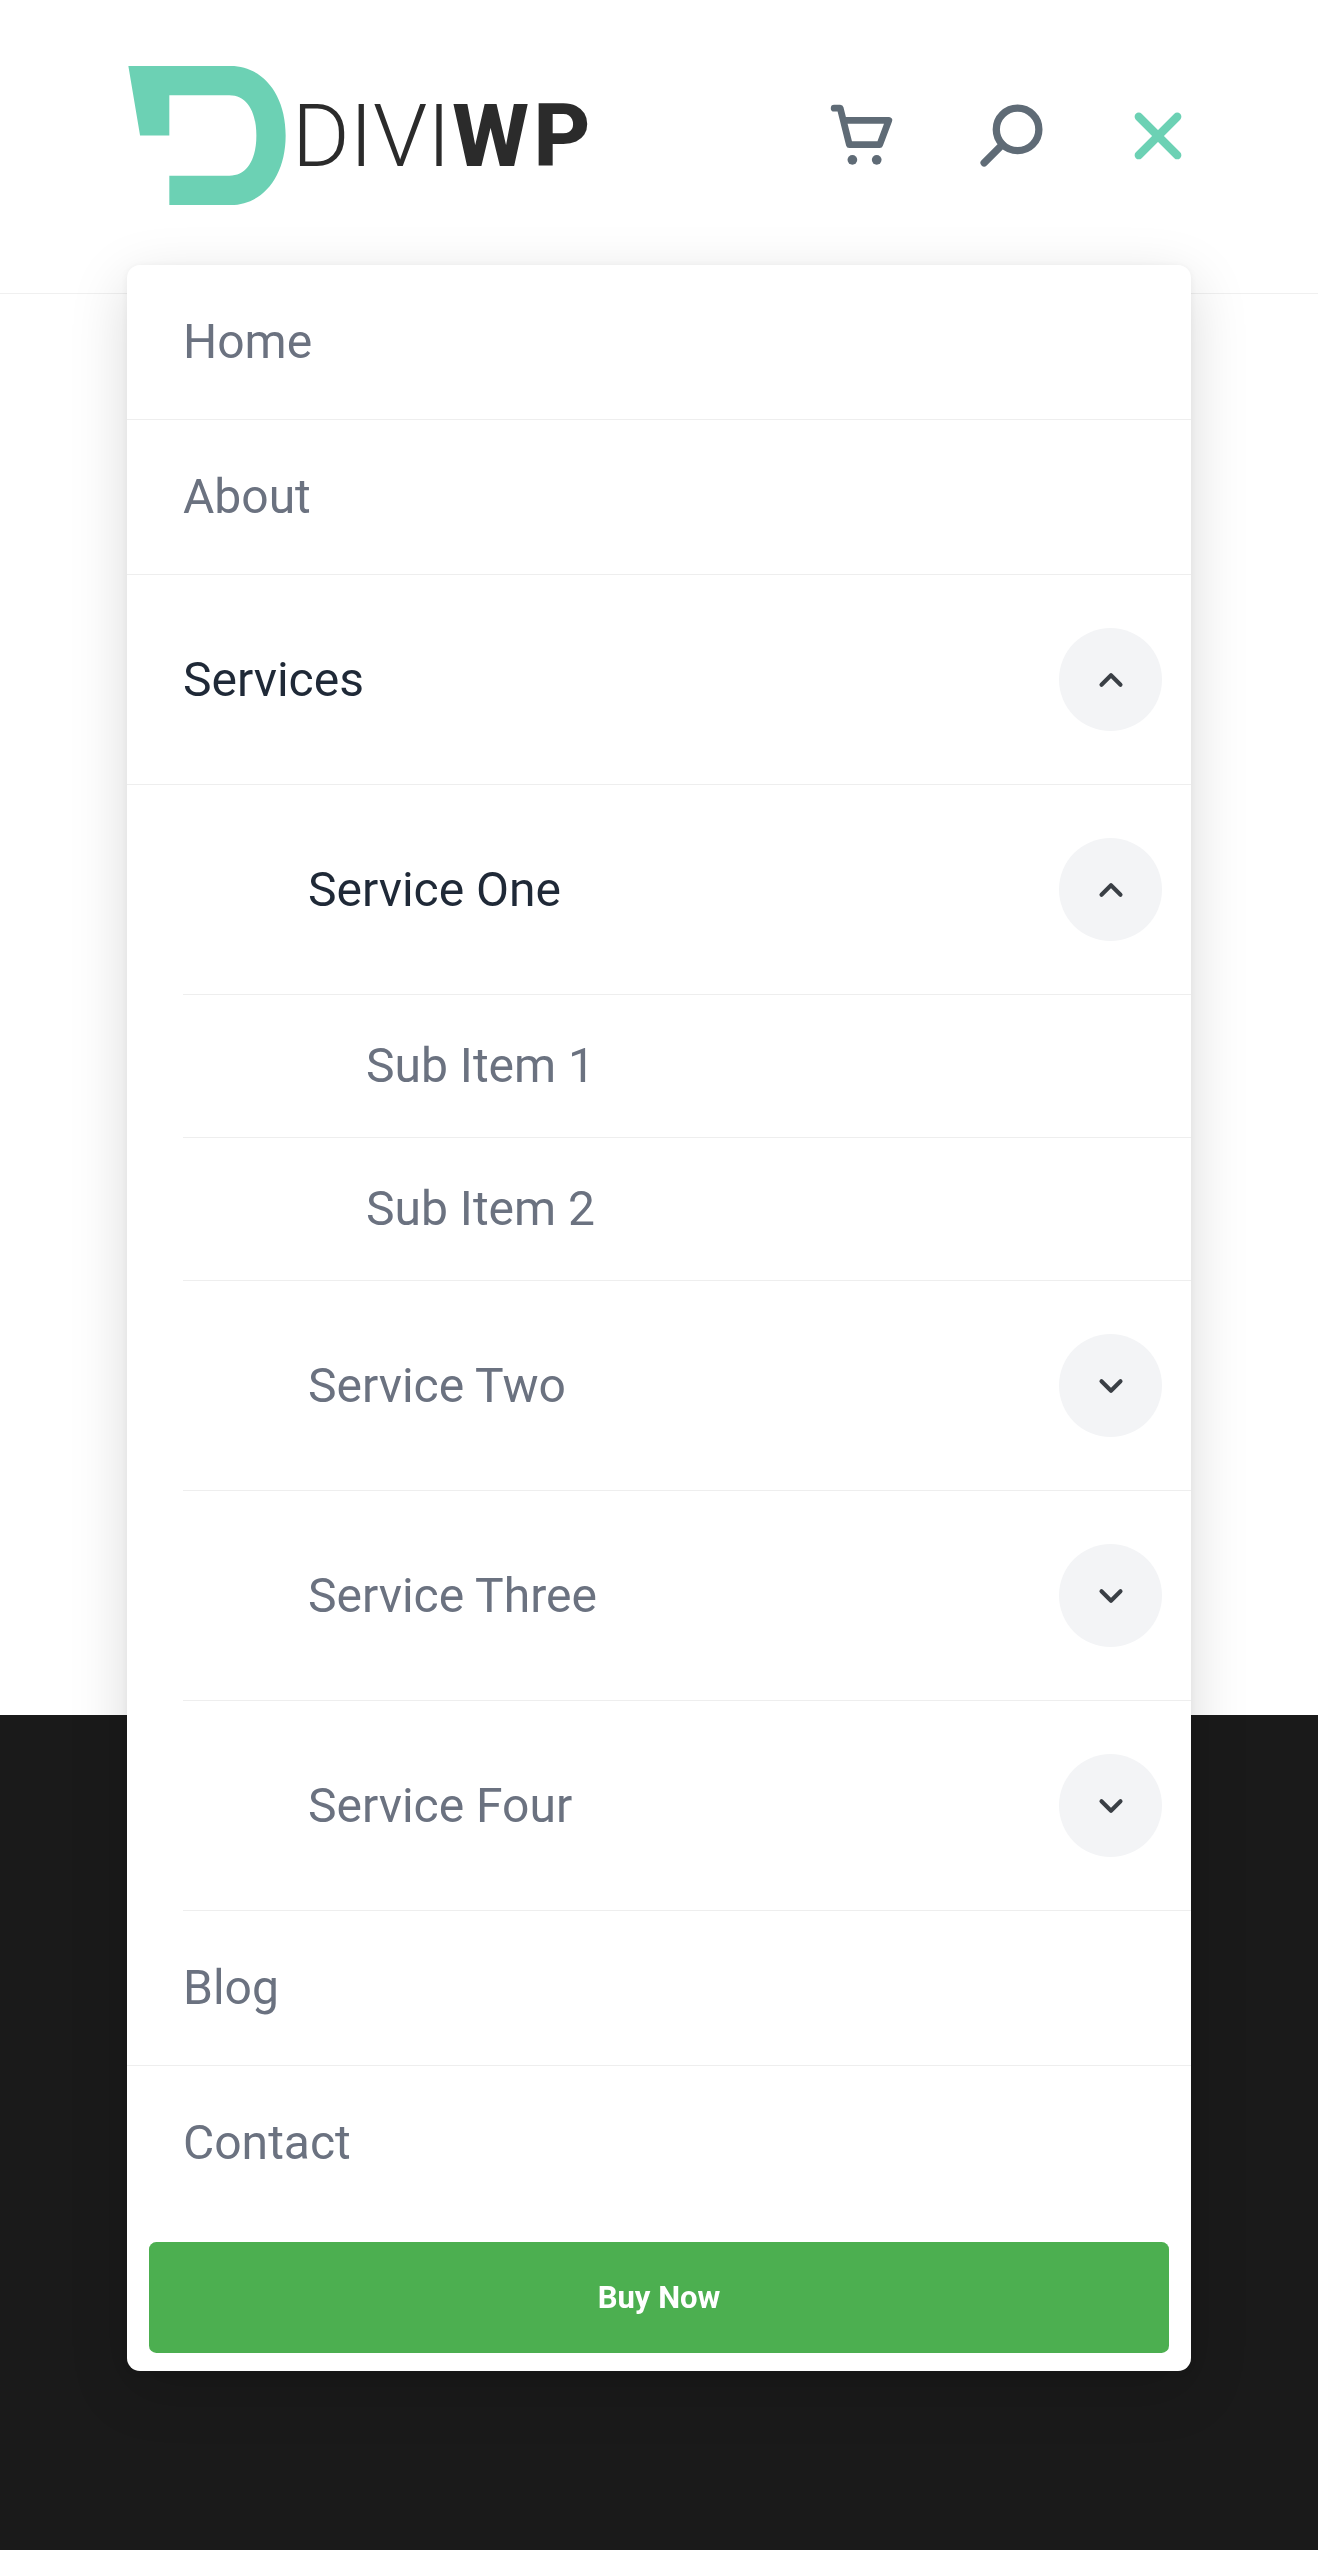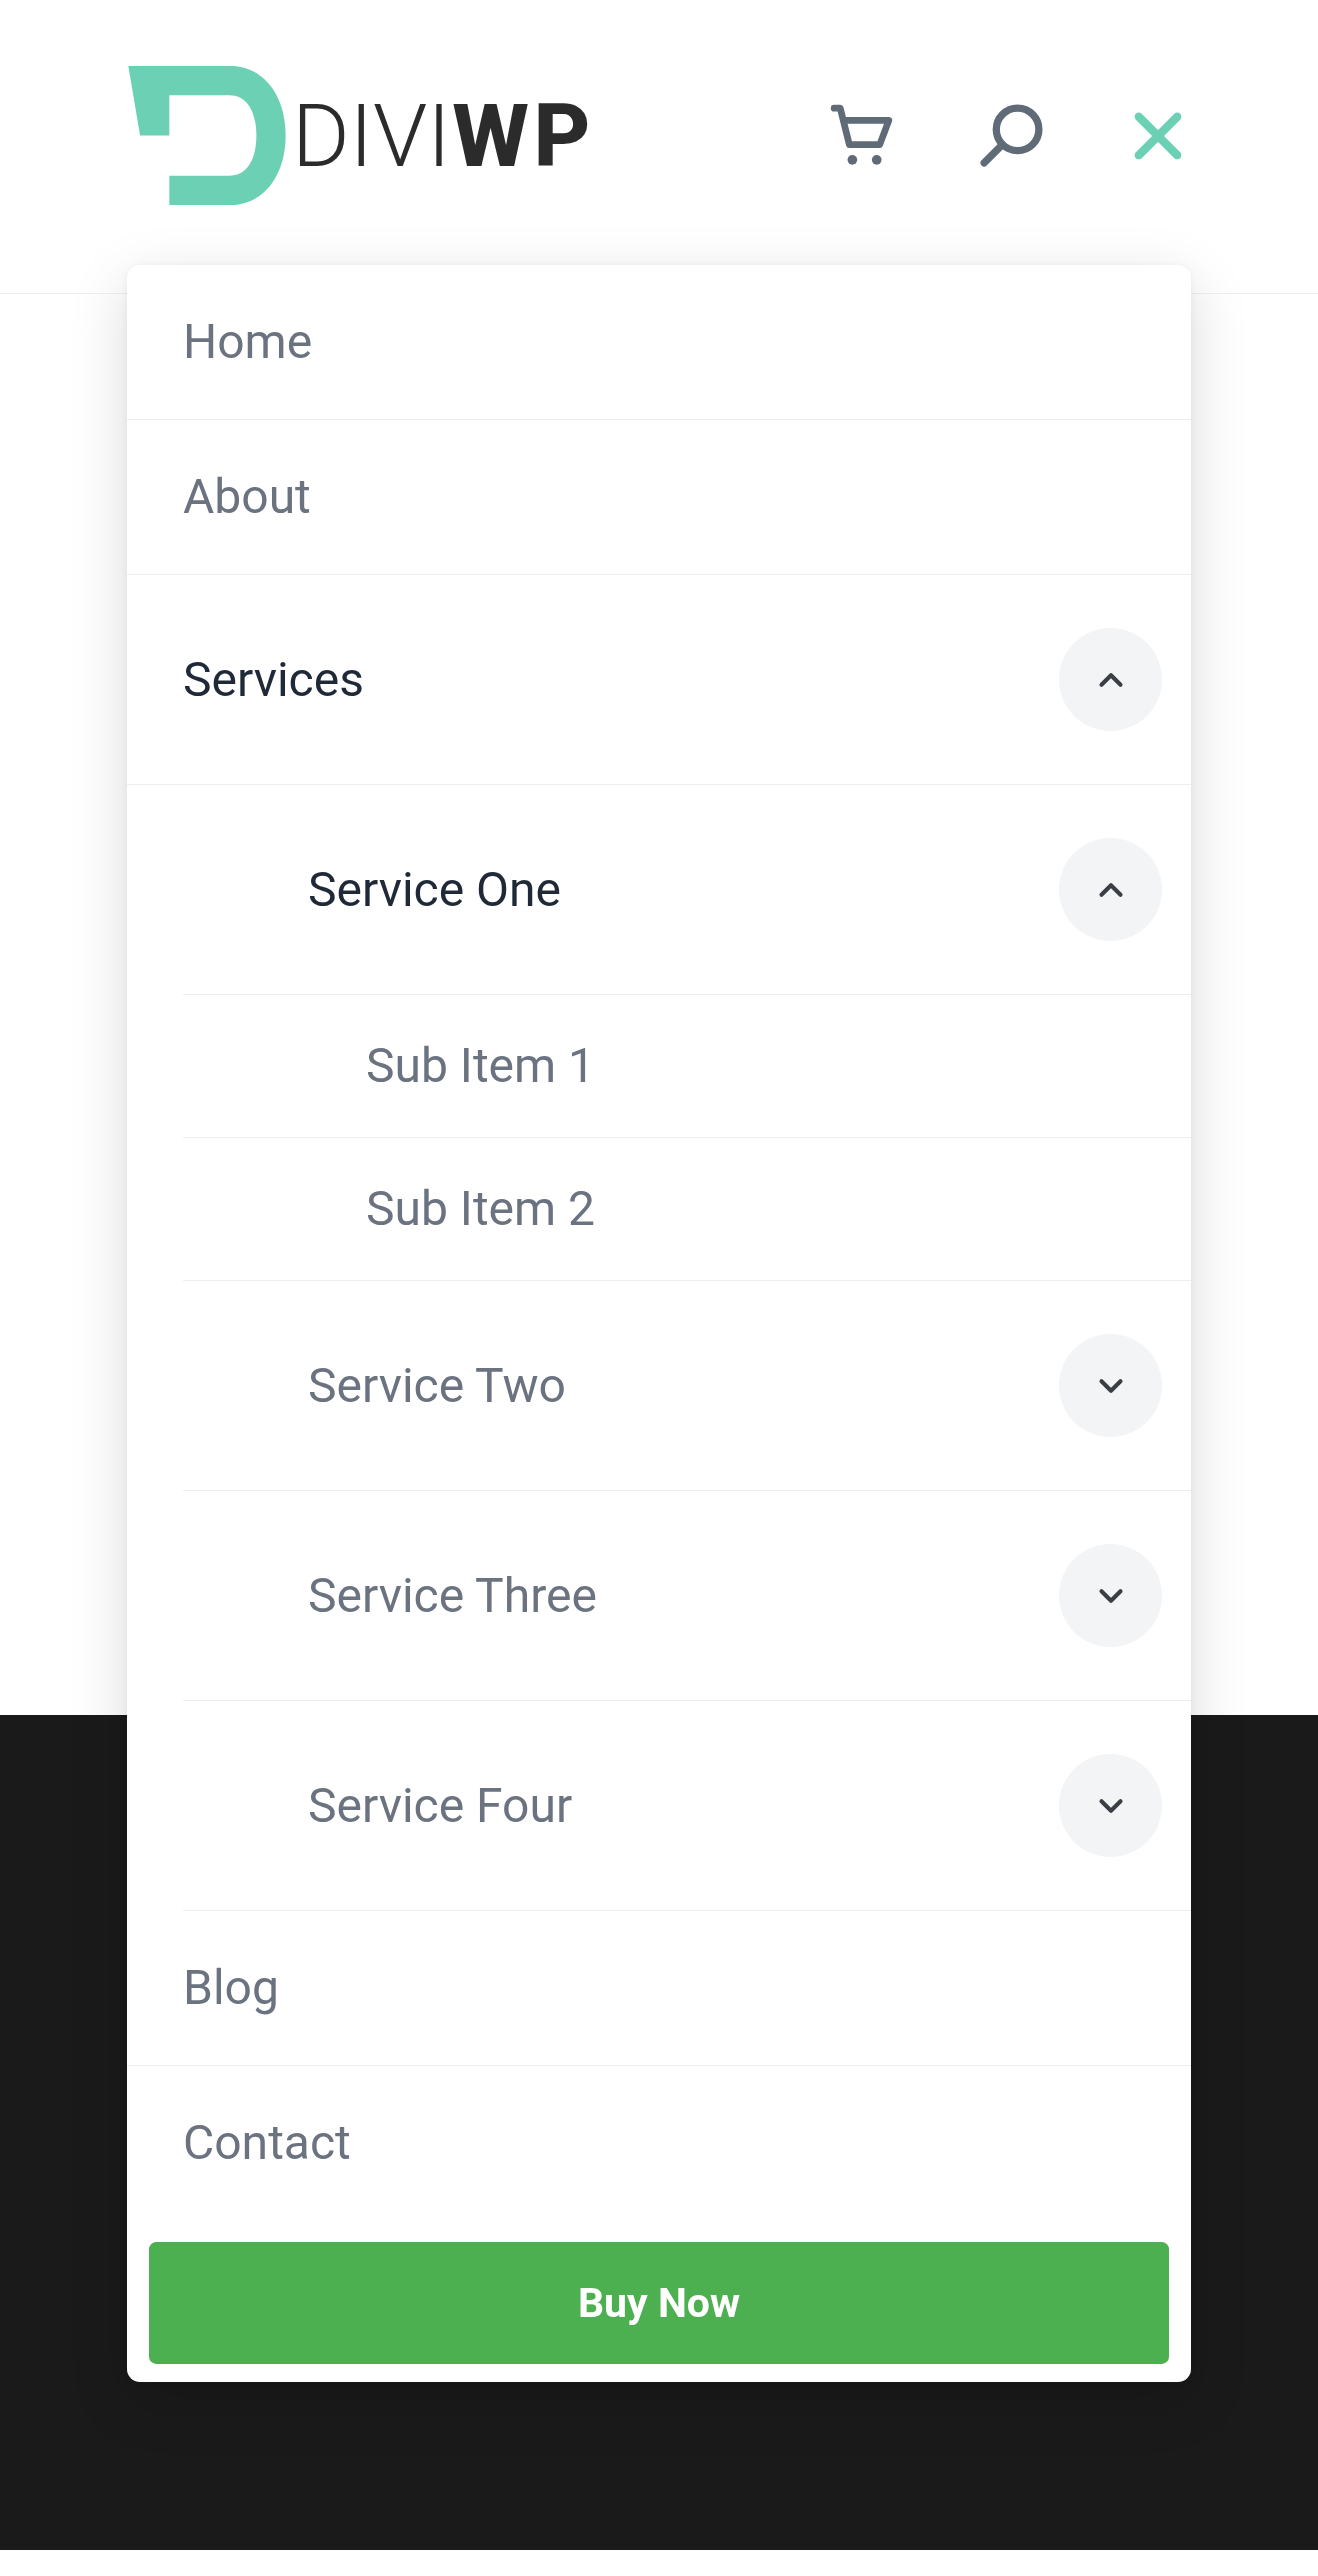--- a/index.html
+++ b/index.html
@@ -111,21 +111,21 @@
   }
 
   .buy-row {
     padding: 22px 22px 0 22px;
   }
   .buy-btn {
     display: block;
     width: 100%;
     background: #4caf50;
     color: #ffffff;
-    font-size: 41px;
+    font-size: 31px;
     font-weight: 700;
     text-align: center;
     padding: 37px 0;
     border-radius: 7.3px;
     cursor: pointer;
   }
 </style>
 </head>
 <body>
 

